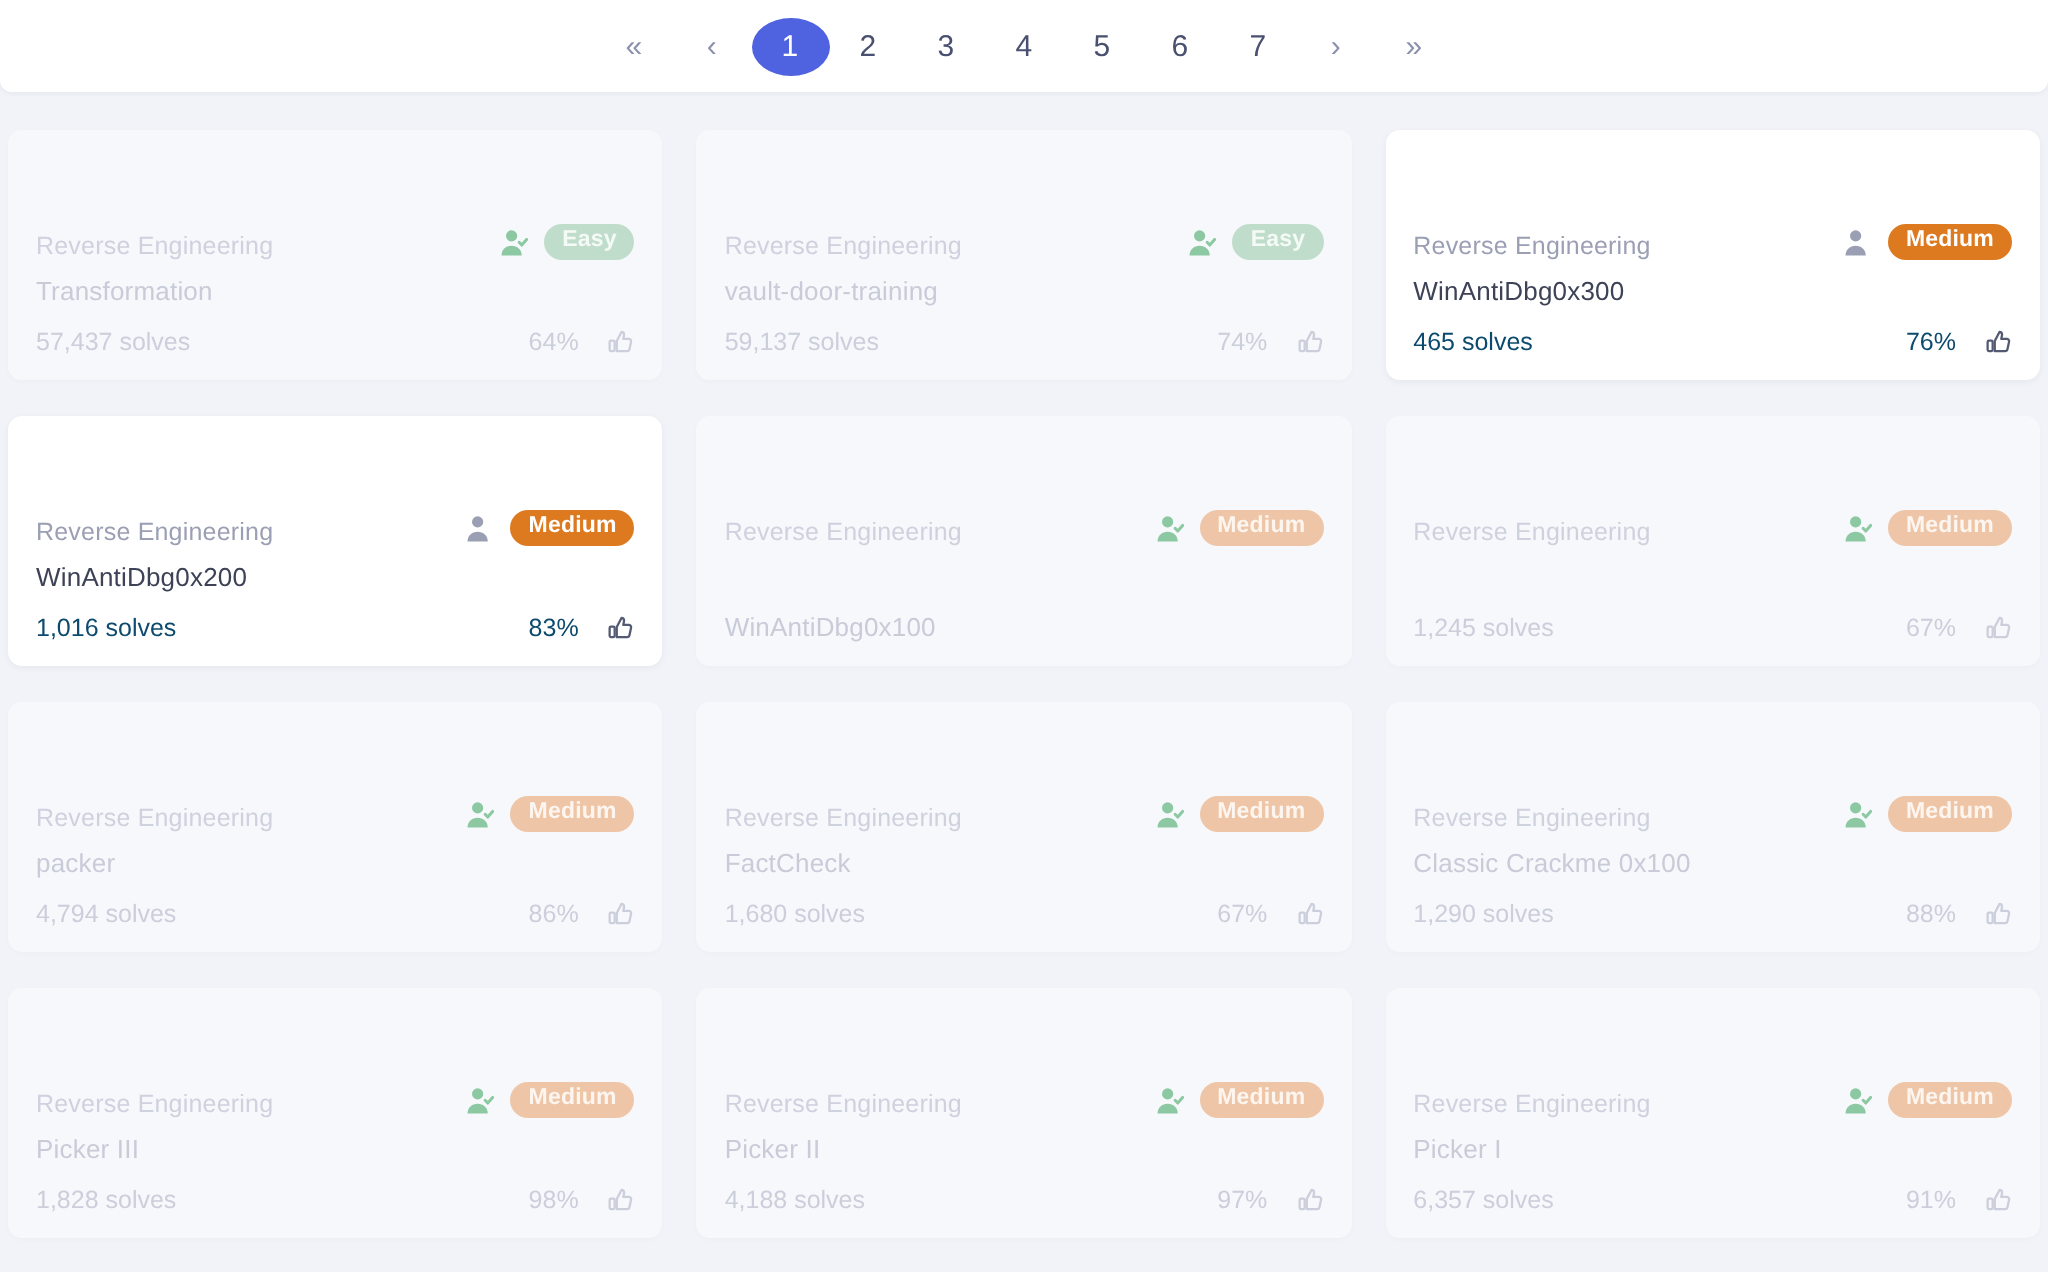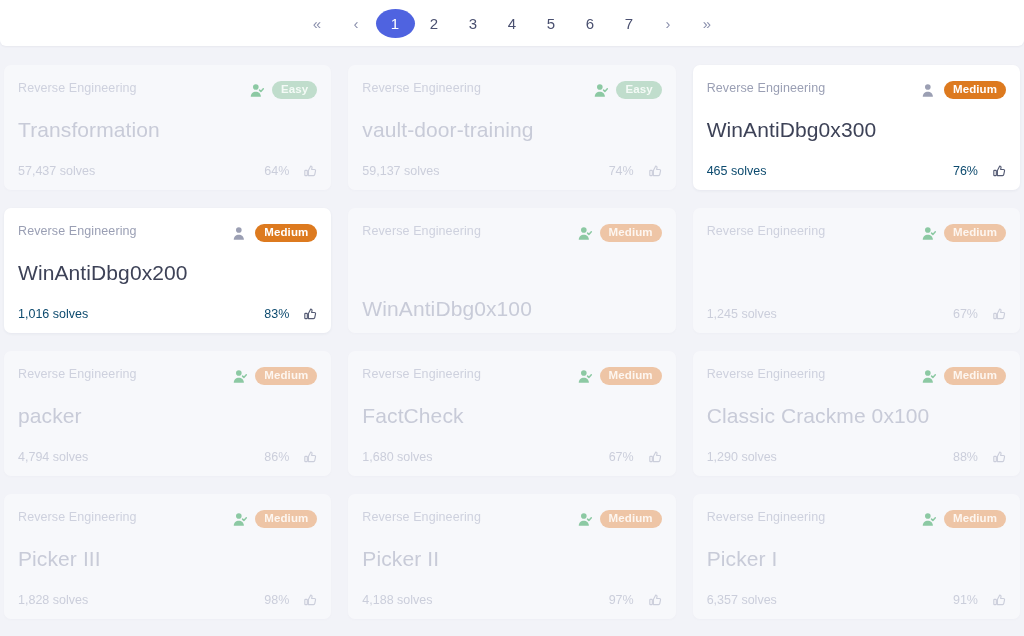--- a/index.html
+++ b/index.html
@@ -79,36 +79,37 @@
     position: relative;
   }
   
   .card.faded {
     background: rgba(255, 255, 255, 0.42);
     box-shadow: 0 1px 3px rgba(40, 45, 80, 0.02);
   }
 
   .card-top {
     display: flex;
-    align-items: flex-start;
+    align-items: flex-end;
     justify-content: space-between;
   }
   .category {
     font-size: 12.5px;
     color: #9a9fb4;
     letter-spacing: 0.1px;
   }
   .card.faded .category {
     color: #ced1de;
   }
 
   .meta {
     display: flex;
     align-items: center;
     gap: 7px;
+    margin-top: 31px;
   }
   .person-icon {
     display: block;
     width: 15px;
     height: 15px;
   }
   .badge {
     font-size: 11.5px;
     font-weight: 700;
     color: #ffffff;
@@ -117,21 +118,21 @@
     line-height: 1.15;
     letter-spacing: 0.1px;
     white-space: nowrap;
   }
   .badge.medium { background: #dd7a1f; }
   .badge.easy   { background: #5cab85; }
   .card.faded .badge.medium { background: #eec5a6; color: #fdf6f0; }
   .card.faded .badge.easy   { background: #c0ddcc; color: #f4faf6; }
 
   .title {
-    font-size: 21px;
+    font-size: 13px;
     color: #3d4257;
     letter-spacing: 0.1px;
     margin-top: -4px;
   }
   .card.faded .title {
     color: #c8cbd8;
   }
 
   .card-bottom {
     display: flex;

